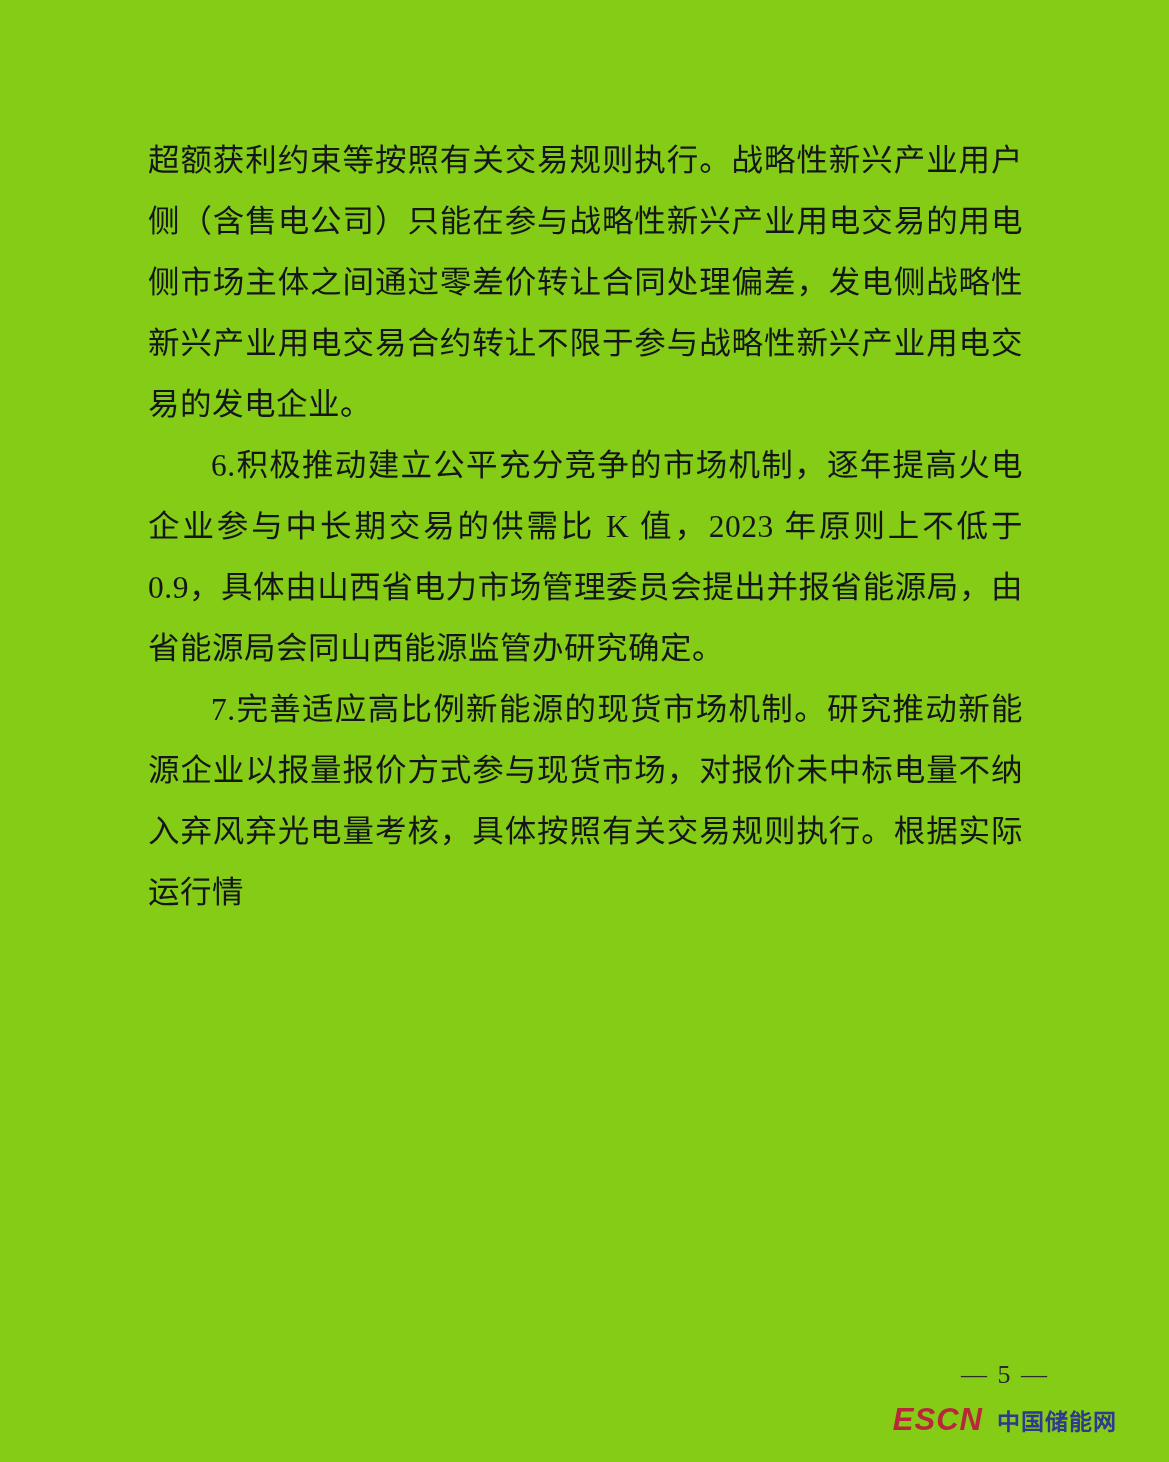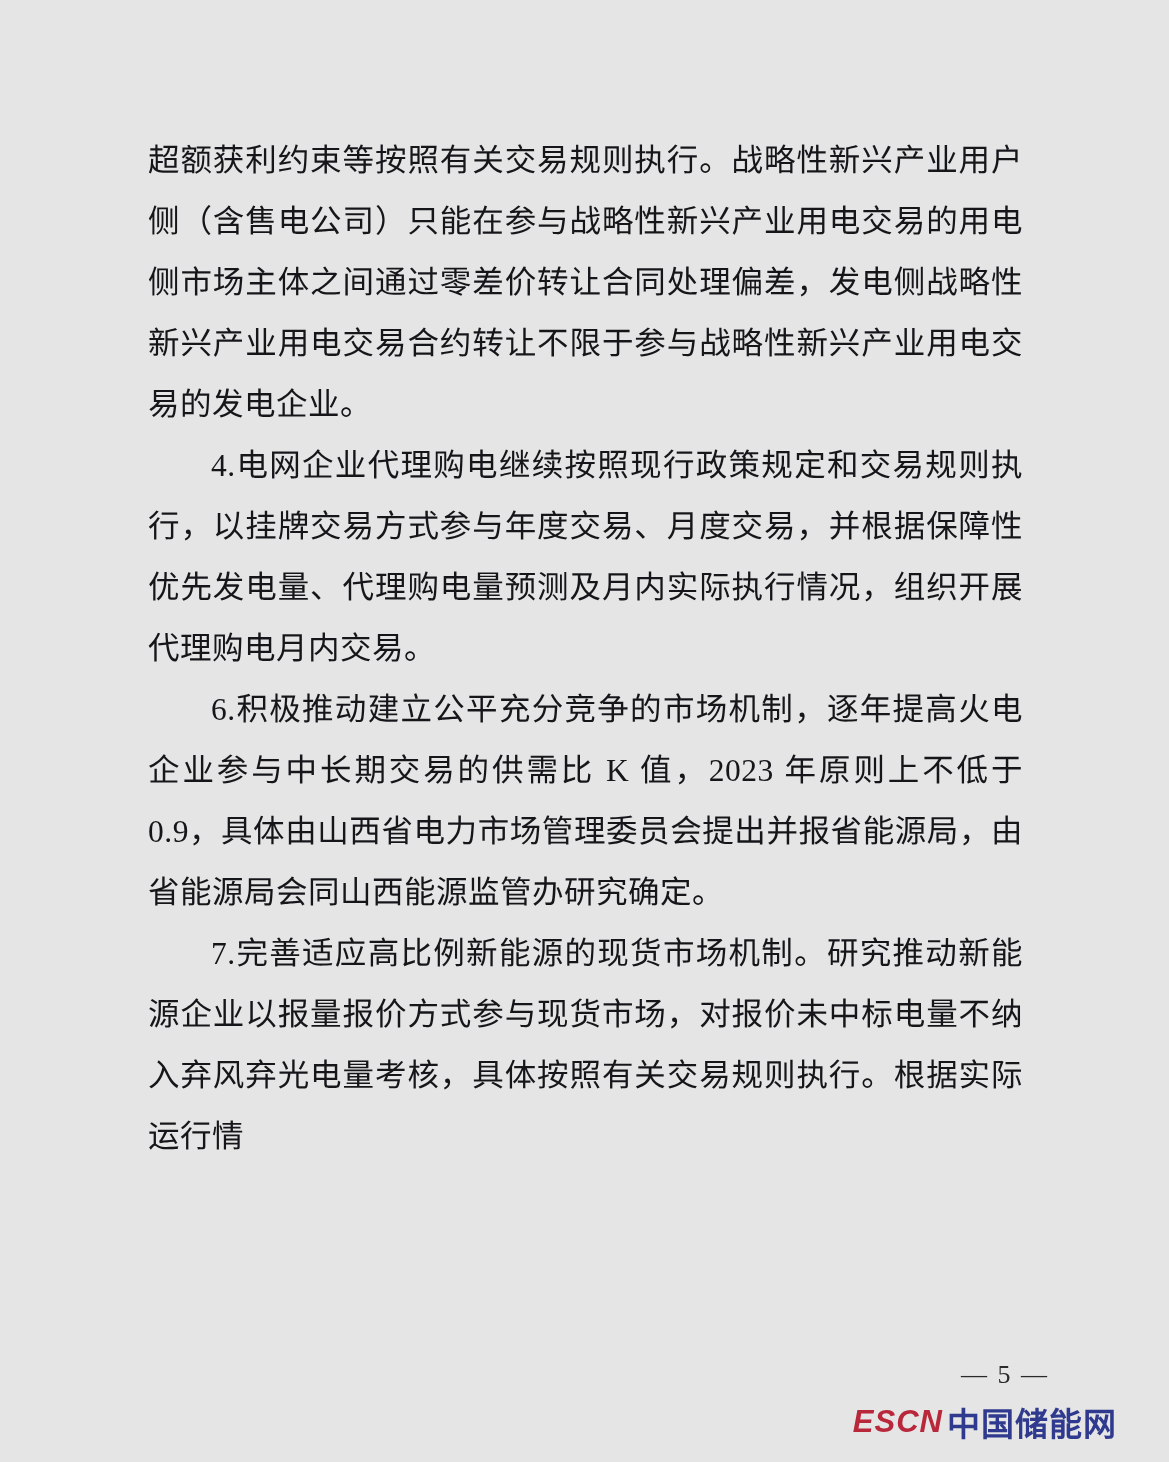--- a/index.html
+++ b/index.html
@@ -14,21 +14,21 @@
     overflow: hidden;
     font-family: "Liberation Serif", "DejaVu Serif", serif;
   }
 
   .page {
     position: absolute;
     left: 0;
     top: 0;
     width: 1169px;
     height: 1462px;
-    background: #e5e5e5;
+    background: #84cc16;
   }
 
   .content {
     position: absolute;
     left: 148px;
     top: 130px;
     width: 875px;
   }
 
   .para {
@@ -43,37 +43,37 @@
   }
 
   .para.indent {
     text-indent: 63px;
   }
 
   
   .watermark {
     position: absolute;
     right: 52px;
-    bottom: 16px;
+    bottom: 24px;
     display: flex;
     align-items: center;
-    gap: 4px;
+    gap: 14px;
     user-select: none;
   }
   .watermark .mark-escn {
     font-family: "Liberation Sans", sans-serif;
     font-size: 31px;
     font-weight: bold;
     font-style: italic;
     color: #b9273a;
     letter-spacing: 1px;
   }
   .watermark .mark-cn {
     font-family: "Liberation Sans", sans-serif;
-    font-size: 33px;
+    font-size: 23px;
     font-weight: bold;
     color: #2f3a8f;
     letter-spacing: 1px;
   }
 
   .pagefoot-dashes {
     position: absolute;
     right: 120px;
     bottom: 72px;
     font-size: 26px;
@@ -84,21 +84,20 @@
 </style>
 </head>
 <body>
 
 <div class="page">
 
   <div class="content">
 
     <p class="para">超额获利约束等按照有关交易规则执行。战略性新兴产业用户侧（含售电公司）只能在参与战略性新兴产业用电交易的用电侧市场主体之间通过零差价转让合同处理偏差，发电侧战略性新兴产业用电交易合约转让不限于参与战略性新兴产业用电交易的发电企业。</p>
 
-    <p class="para indent">4.电网企业代理购电继续按照现行政策规定和交易规则执行，以挂牌交易方式参与年度交易、月度交易，并根据保障性优先发电量、代理购电量预测及月内实际执行情况，组织开展代理购电月内交易。</p>
 
 
     <p class="para indent">6.积极推动建立公平充分竞争的市场机制，逐年提高火电企业参与中长期交易的供需比 K 值，2023 年原则上不低于 0.9，具体由山西省电力市场管理委员会提出并报省能源局，由省能源局会同山西能源监管办研究确定。</p>
 
     <p class="para indent">7.完善适应高比例新能源的现货市场机制。研究推动新能源企业以报量报价方式参与现货市场，对报价未中标电量不纳入弃风弃光电量考核，具体按照有关交易规则执行。根据实际运行情</p>
 
   </div>
 
   <div class="pagefoot-dashes">— 5 —</div>
 

